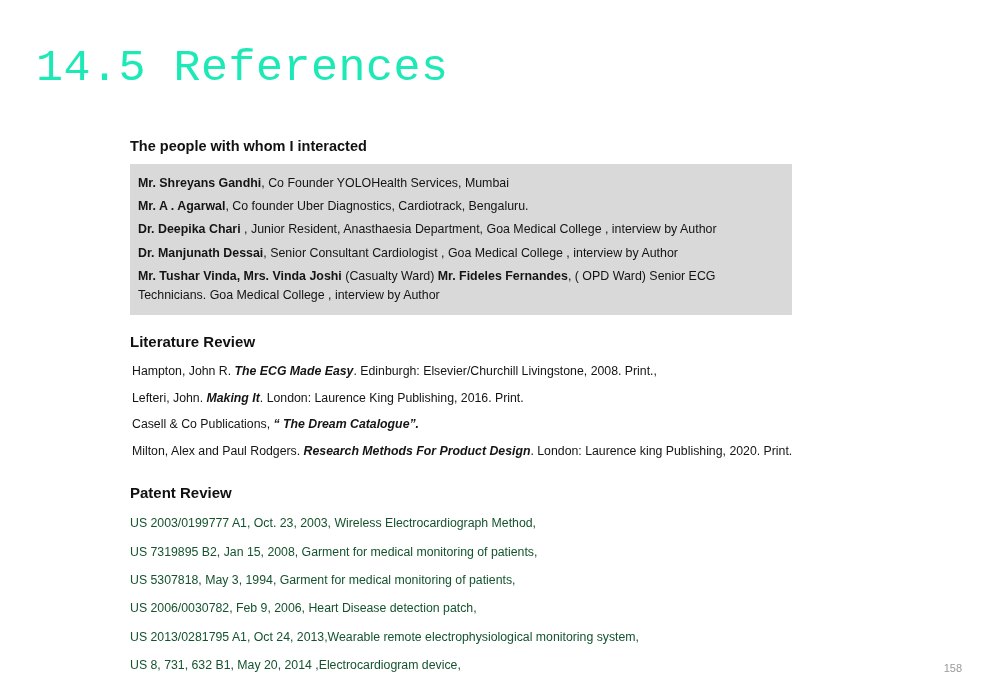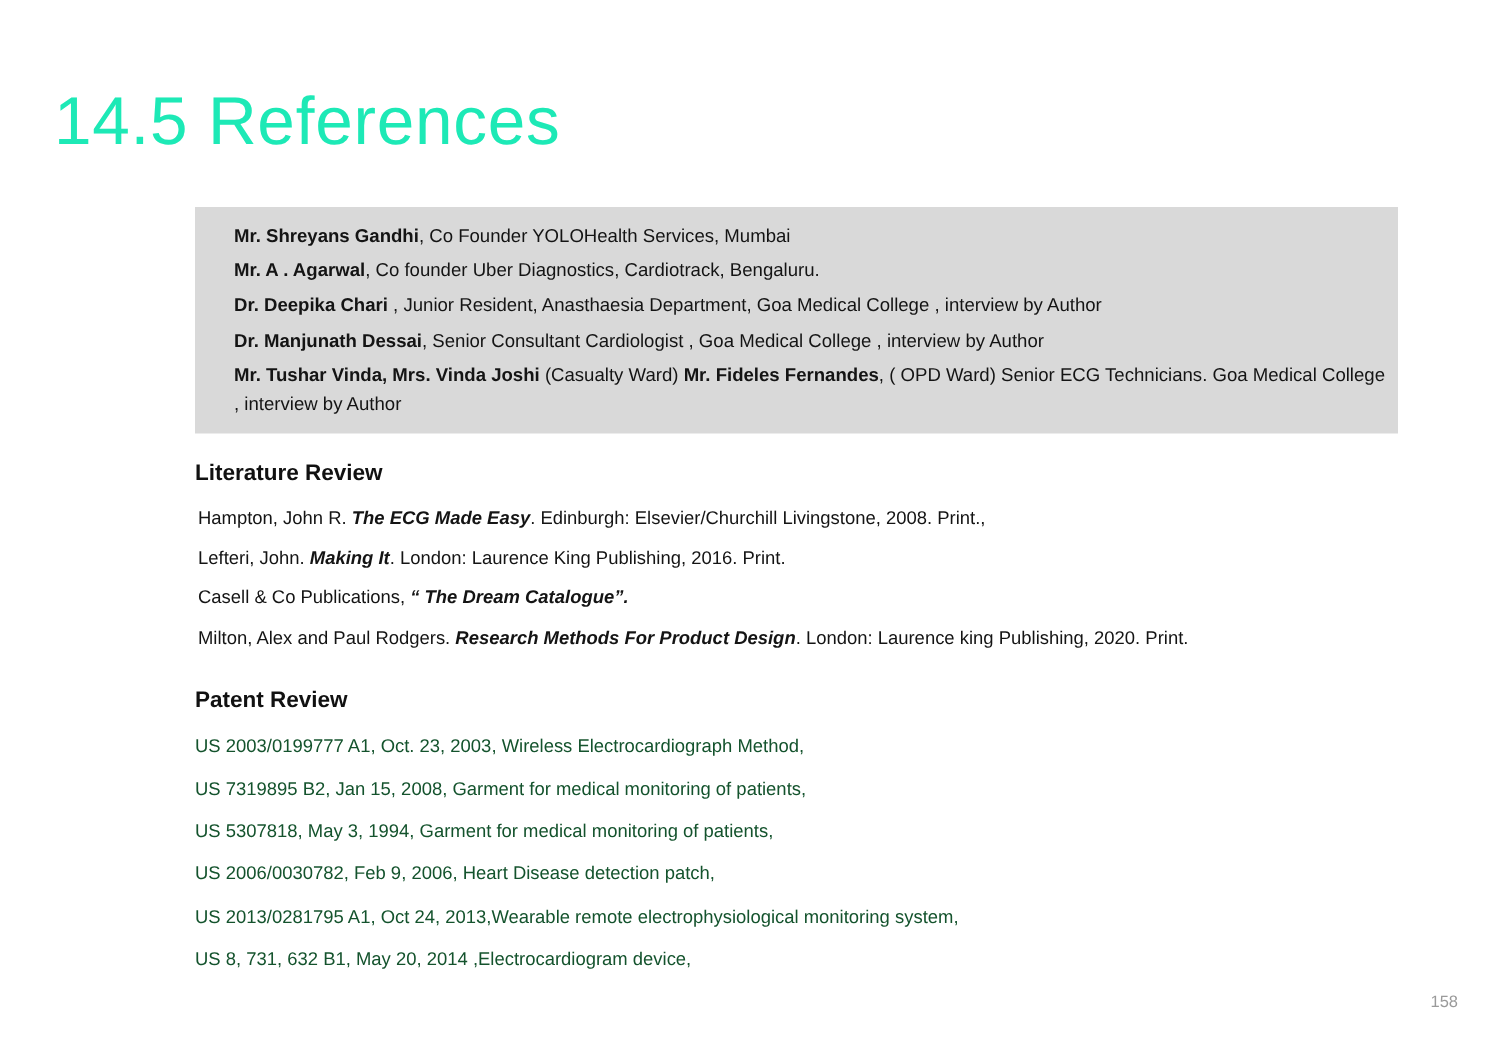--- a/index.html
+++ b/index.html
@@ -16,45 +16,46 @@
     overflow: hidden;
   }
   .page {
     position: relative;
     width: 1000px;
     height: 692px;
   }
   .slide-title {
     position: absolute;
     left: 36px;
-    top: 56px;
+    top: 44px;
     font-size: 45px;
     font-weight: 400;
     color: #1de9b6;
     letter-spacing: 0.5px;
     line-height: 1.1;
     white-space: nowrap;
+    font-family: Liberation Mono, monospace;
   }
   .content {
     position: absolute;
     left: 130px;
     top: 138px;
     width: 790px;
   }
   .section-head {
     font-size: 14.5px;
     font-weight: bold;
     color: #111111;
     margin: 0 0 10px 0;
   }
   .people-block {
     background: #d9d9d9;
-    padding: 8px 8px 8px 24px;
+    padding: 8px 8px 8px 6px;
     margin-bottom: 18px;
-    width: 802px;
+    width: 662px;
     box-sizing: border-box;
   }
   .people-line {
     font-size: 12.4px;
     line-height: 1.55;
     color: #141414;
     padding: 2px 0 2px 2px;
   }
   .people-line b {
     font-weight: bold;
@@ -81,41 +82,42 @@
     margin-bottom: 0;
   }
   .pat-line {
     font-size: 12.3px;
     line-height: 1.5;
     color: #14532d;
     padding: 5px 0 5px 0;
   }
   .page-number {
     position: absolute;
-    right: 28px;
+    right: 38px;
     bottom: 18px;
     font-size: 11px;
     color: #9a9a9a;
   }
   .lit-section {
     margin-top: 4px;
   }
   .pat-section {
     margin-top: 10px;
   }
 </style>
 </head>
 <body>
 
 <div class="page">
 
   <div class="slide-title">14.5 References</div>
 
   <div class="content">
 
+    <div class="section-head">The people with whom I interacted</div>
 
     <div class="people-block">
       <div class="people-line">
         <b>Mr. Shreyans Gandhi</b><span>, Co Founder YOLOHealth Services, Mumbai</span>
       </div>
       <div class="people-line">
         <b>Mr. A . Agarwal</b><span>, Co founder  Uber Diagnostics, Cardiotrack, Bengaluru.</span>
       </div>
       <div class="people-line">
         <b>Dr. Deepika Chari</b><span> , Junior Resident, Anasthaesia Department, Goa Medical College , interview by Author</span>

